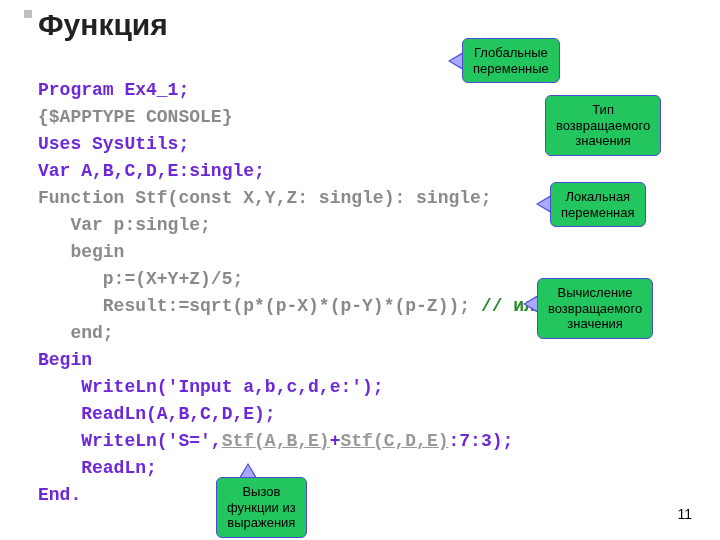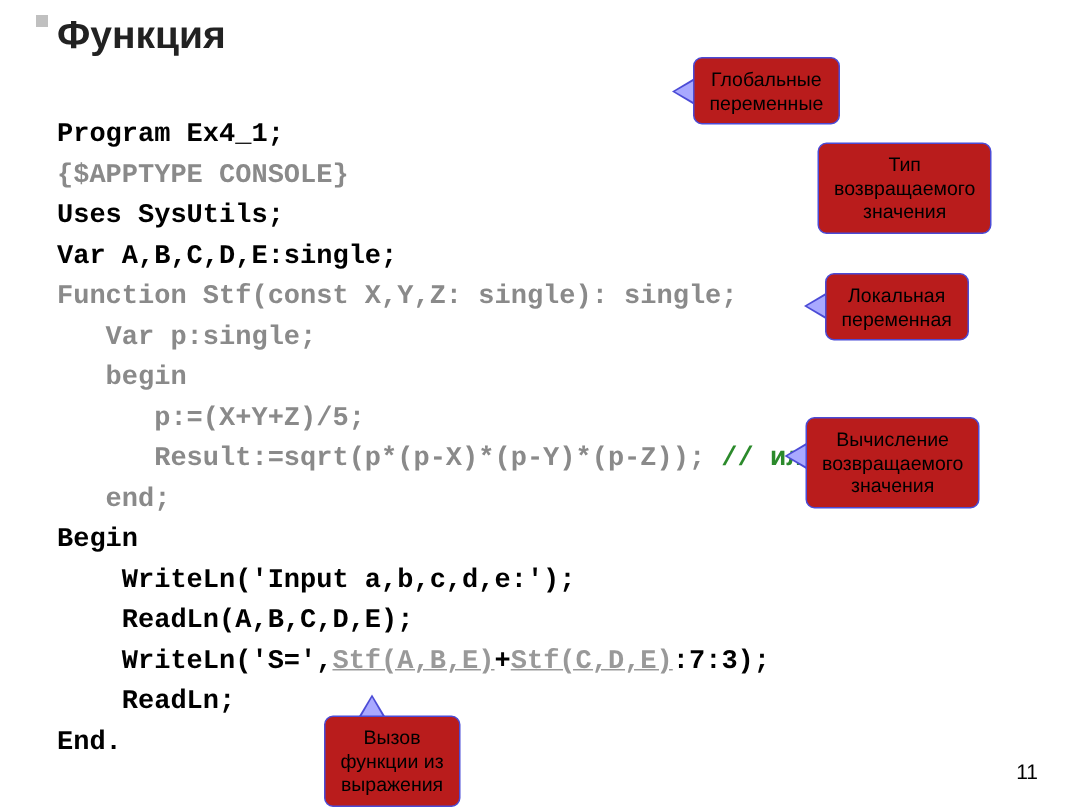--- a/index.html
+++ b/index.html
@@ -9,40 +9,40 @@
     height: 540px;
     background: #ffffff;
     font-family: Arial, sans-serif;
     position: relative;
     overflow: hidden;
   }
   .title {
     position: absolute;
     left: 38px;
     top: 8px;
-    font-size: 26px;
+    font-size: 30px;
     font-weight: bold;
     color: #222;
   }
   .code {
     position: absolute;
     left: 38px;
     top: 50px;
     font-family: "Courier New", monospace;
     font-size: 18px;
     line-height: 27px;
     white-space: pre;
   }
-  .kw { color: #000000; font-weight: bold; }
+  .kw { color: #6d28d9; font-weight: bold; }
   .gray { color: #8a8a8a; font-weight: bold; margin-top: 24px; }
   .green { color: #2b8a2b; font-weight: bold; }
   .dim { color: #999999; font-weight: bold; text-decoration: underline; }
   .callout {
     position: absolute;
-    background: #b91c1c;
+    background: #22c55e;
     border: 1.5px solid #4b4bd6;
     border-radius: 6px;
     padding: 6px 10px;
     font-size: 13px;
     text-align: center;
     color: #000;
     line-height: 1.2;
   }
   .tail {
     position: absolute;

